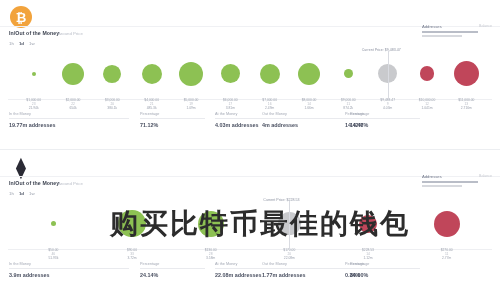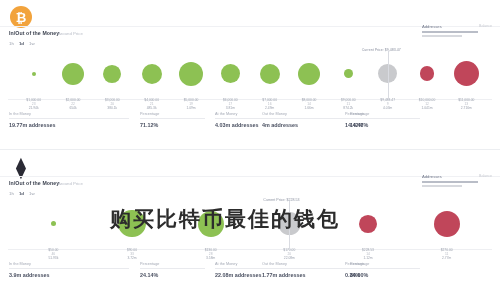--- a/index.html
+++ b/index.html
@@ -69,21 +69,21 @@
      font-weight:bold; white-space:nowrap; }
 
   .panel-divider { position:absolute; left:0; width:500px; height:1px;
      background:#eceef1; }
 
   
   .cjk-overlay { position:absolute; left:0; top:0; width:500px; height:300px;
      pointer-events:none; }
   .cjk { position:absolute; font-family:"DejaVu Sans", sans-serif;
      font-weight:bold; color:#2c2c2c; }
-  .cjk-main { top:205px; font-size:21px; letter-spacing:2px;
+  .cjk-main { top:205px; font-size:28px; letter-spacing:2px;
      white-space:nowrap; }
 </style>
 </head>
 <body>
 
 <div class="page">
 
   <div class="panel p1">
     <div class="panel-top">
       <div class="brand-logo btc">₿</div>

